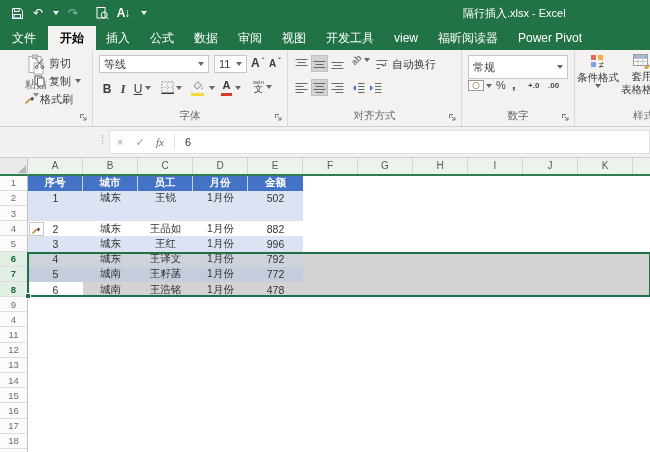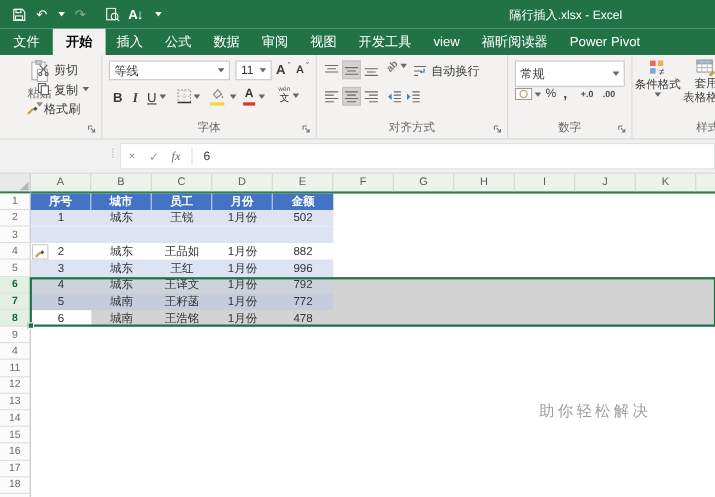--- a/index.html
+++ b/index.html
@@ -472,17 +472,16 @@
     <div class="fillhandle"></div>
 
     <div class="brushmark">
       <svg width="11" height="11" viewBox="0 0 11 11">
           <path d="M1.5 9.5 L5.5 5.5" stroke="#c9a14d" stroke-width="2"></path>
           <path d="M5.5 5.5 l2-2 1.8 1.8 -2 2 z" fill="#53504b"></path>
         </svg>
     </div>
 
     <div class="watermark">
-      <div class="wm-sub">助你轻松解决</div>
     </div>
   </div>
 
 </div>
 
 </body></html>

